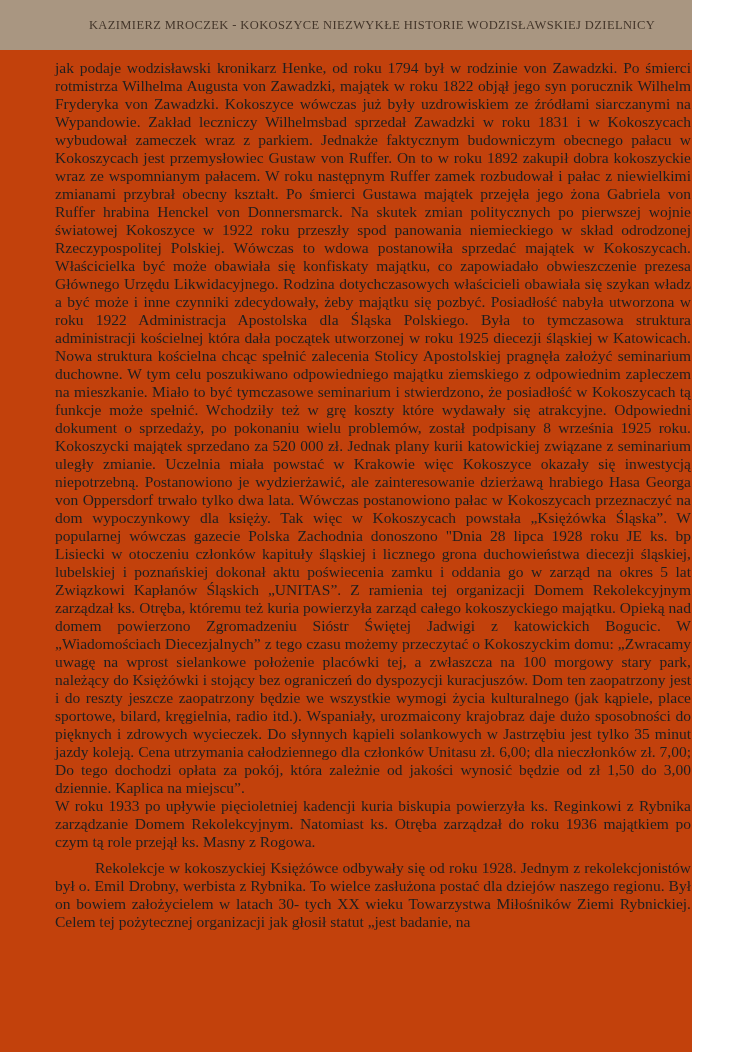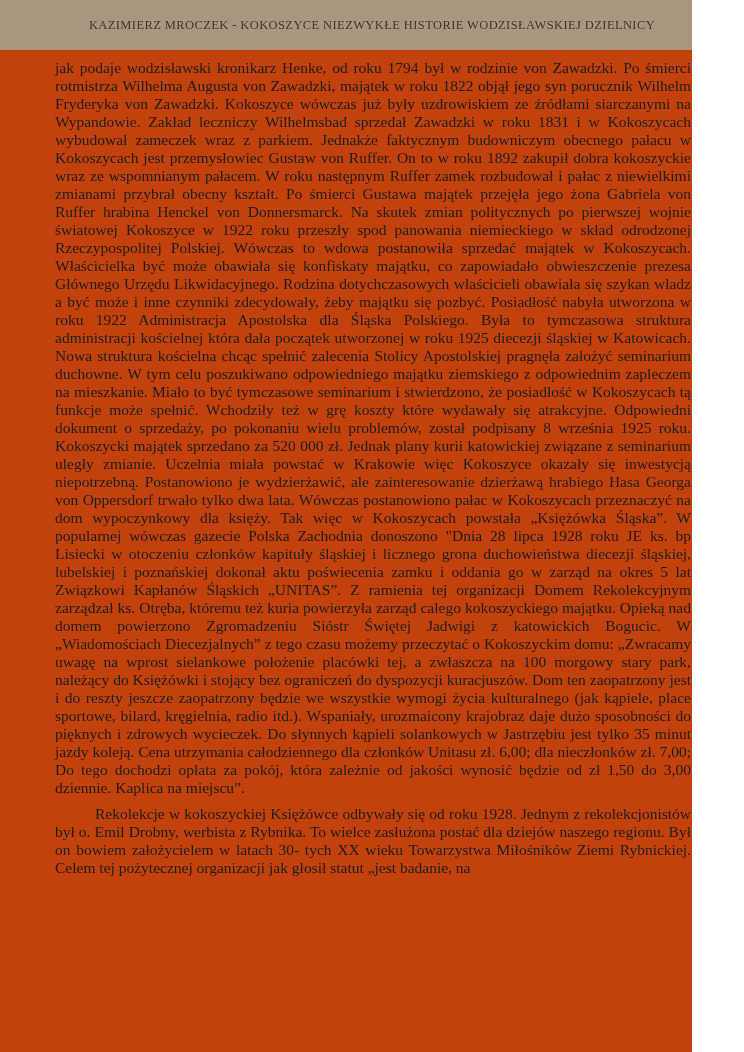--- a/index.html
+++ b/index.html
@@ -74,20 +74,21 @@
 <body>
 
 <div class="page">
 
   <div class="banner">
     <span class="banner-title">KAZIMIERZ MROCZEK - KOKOSZYCE NIEZWYKŁE HISTORIE WODZISŁAWSKIEJ DZIELNICY</span>
   </div>
 
   <div class="body-text">
     <p>jak podaje wodzisławski kronikarz Henke, od roku 1794 był w rodzinie von Zawadzki. Po śmierci rotmistrza Wilhelma Augusta von Zawadzki, majątek w roku 1822 objął jego syn porucznik Wilhelm Fryderyka von Zawadzki. Kokoszyce wówczas już były uzdrowiskiem ze źródłami siarczanymi na Wypandowie. Zakład leczniczy Wilhelmsbad sprzedał Zawadzki w roku 1831 i w Kokoszycach wybudował zameczek wraz z parkiem. Jednakże faktycznym budowniczym obecnego pałacu w Kokoszycach jest przemysłowiec Gustaw von Ruffer. On to w roku 1892 zakupił dobra kokoszyckie wraz ze wspomnianym pałacem. W roku następnym Ruffer zamek rozbudował i pałac z niewielkimi zmianami przybrał obecny kształt. Po śmierci Gustawa majątek przejęła jego żona Gabriela von Ruffer hrabina Henckel von Donnersmarck. Na skutek zmian politycznych po pierwszej wojnie światowej Kokoszyce w 1922 roku przeszły spod panowania niemieckiego w skład odrodzonej Rzeczypospolitej Polskiej. Wówczas to wdowa postanowiła sprzedać majątek w Kokoszycach. Właścicielka być może obawiała się konfiskaty majątku, co zapowiadało obwieszczenie prezesa Głównego Urzędu Likwidacyjnego. Rodzina dotychczasowych właścicieli obawiała się szykan władz a być może i inne czynniki zdecydowały, żeby majątku się pozbyć. Posiadłość nabyła utworzona w roku 1922 Administracja Apostolska dla Śląska Polskiego. Była to tymczasowa struktura administracji kościelnej która dała początek utworzonej w roku 1925 diecezji śląskiej w Katowicach. Nowa struktura kościelna chcąc spełnić zalecenia Stolicy Apostolskiej pragnęła założyć seminarium duchowne. W tym celu poszukiwano odpowiedniego majątku ziemskiego z odpowiednim zapleczem na mieszkanie. Miało to być tymczasowe seminarium i stwierdzono, że posiadłość w Kokoszycach tą funkcje może spełnić. Wchodziły też w grę koszty które wydawały się atrakcyjne. Odpowiedni dokument o sprzedaży, po pokonaniu wielu problemów, został podpisany 8 września 1925 roku. Kokoszycki majątek sprzedano za 520 000 zł. Jednak plany kurii katowickiej związane z seminarium uległy zmianie. Uczelnia miała powstać w Krakowie więc Kokoszyce okazały się inwestycją niepotrzebną. Postanowiono je wydzierżawić, ale zainteresowanie dzierżawą hrabiego Hasa Georga von Oppersdorf trwało tylko dwa lata. Wówczas postanowiono pałac w Kokoszycach przeznaczyć na dom wypoczynkowy dla księży. Tak więc w Kokoszycach powstała „Księżówka Śląska”. W popularnej wówczas gazecie Polska Zachodnia donoszono "Dnia 28 lipca 1928 roku JE ks. bp Lisiecki w otoczeniu członków kapituły śląskiej i licznego grona duchowieństwa diecezji śląskiej, lubelskiej i poznańskiej dokonał aktu poświecenia zamku i oddania go w zarząd na okres 5 lat Związkowi Kapłanów Śląskich „UNITAS”. Z ramienia tej organizacji Domem Rekolekcyjnym zarządzał ks. Otręba, któremu też kuria powierzyła zarząd całego kokoszyckiego majątku. Opieką nad domem powierzono Zgromadzeniu Sióstr Świętej Jadwigi z katowickich Bogucic. W „Wiadomościach Diecezjalnych” z tego czasu możemy przeczytać o Kokoszyckim domu: „Zwracamy uwagę na wprost sielankowe położenie placówki tej, a zwłaszcza na 100 morgowy stary park, należący do Księżówki i stojący bez ograniczeń do dyspozycji kuracjuszów. Dom ten zaopatrzony jest i do reszty jeszcze zaopatrzony będzie we wszystkie wymogi życia kulturalnego (jak kąpiele, place sportowe, bilard, kręgielnia, radio itd.). Wspaniały, urozmaicony krajobraz daje dużo sposobności do pięknych i zdrowych wycieczek. Do słynnych kąpieli solankowych w Jastrzębiu jest tylko 35 minut jazdy koleją. Cena utrzymania całodziennego dla członków Unitasu zł. 6,00; dla nieczłonków zł. 7,00; Do tego dochodzi opłata za pokój, która zależnie od jakości wynosić będzie od zł 1,50 do 3,00 dziennie. Kaplica na miejscu”.</p>
+    <p>W roku 1933 po upływie pięcioletniej kadencji kuria biskupia powierzyła ks. Reginkowi z Rybnika zarządzanie Domem Rekolekcyjnym. Natomiast ks. Otręba zarządzał do roku 1936 majątkiem po czym tą role przejął ks. Masny z Rogowa.</p>
     <p class="indent">Rekolekcje w kokoszyckiej Księżówce odbywały się od roku 1928. Jednym z rekolekcjonistów był o. Emil Drobny, werbista z Rybnika. To wielce zasłużona postać dla dziejów naszego regionu. Był on bowiem założycielem w latach 30- tych XX wieku Towarzystwa Miłośników Ziemi Rybnickiej. Celem tej pożytecznej organizacji jak głosił statut „jest badanie, na</p>
   </div>
 
   <div class="footer-bar">
     <span class="page-number">10</span>
   </div>
 
 </div>
 
 </body></html>

